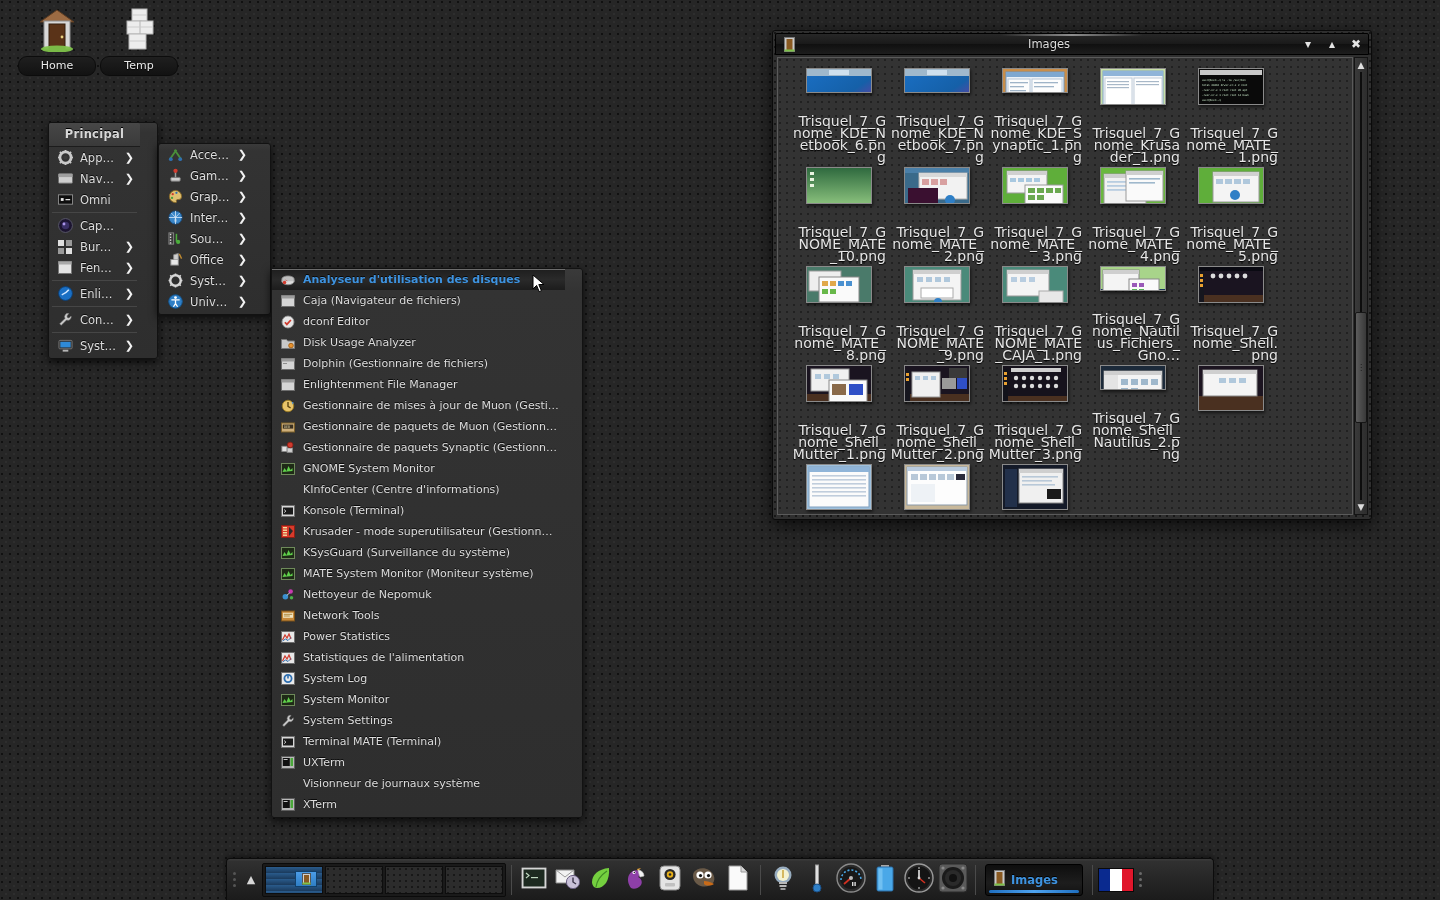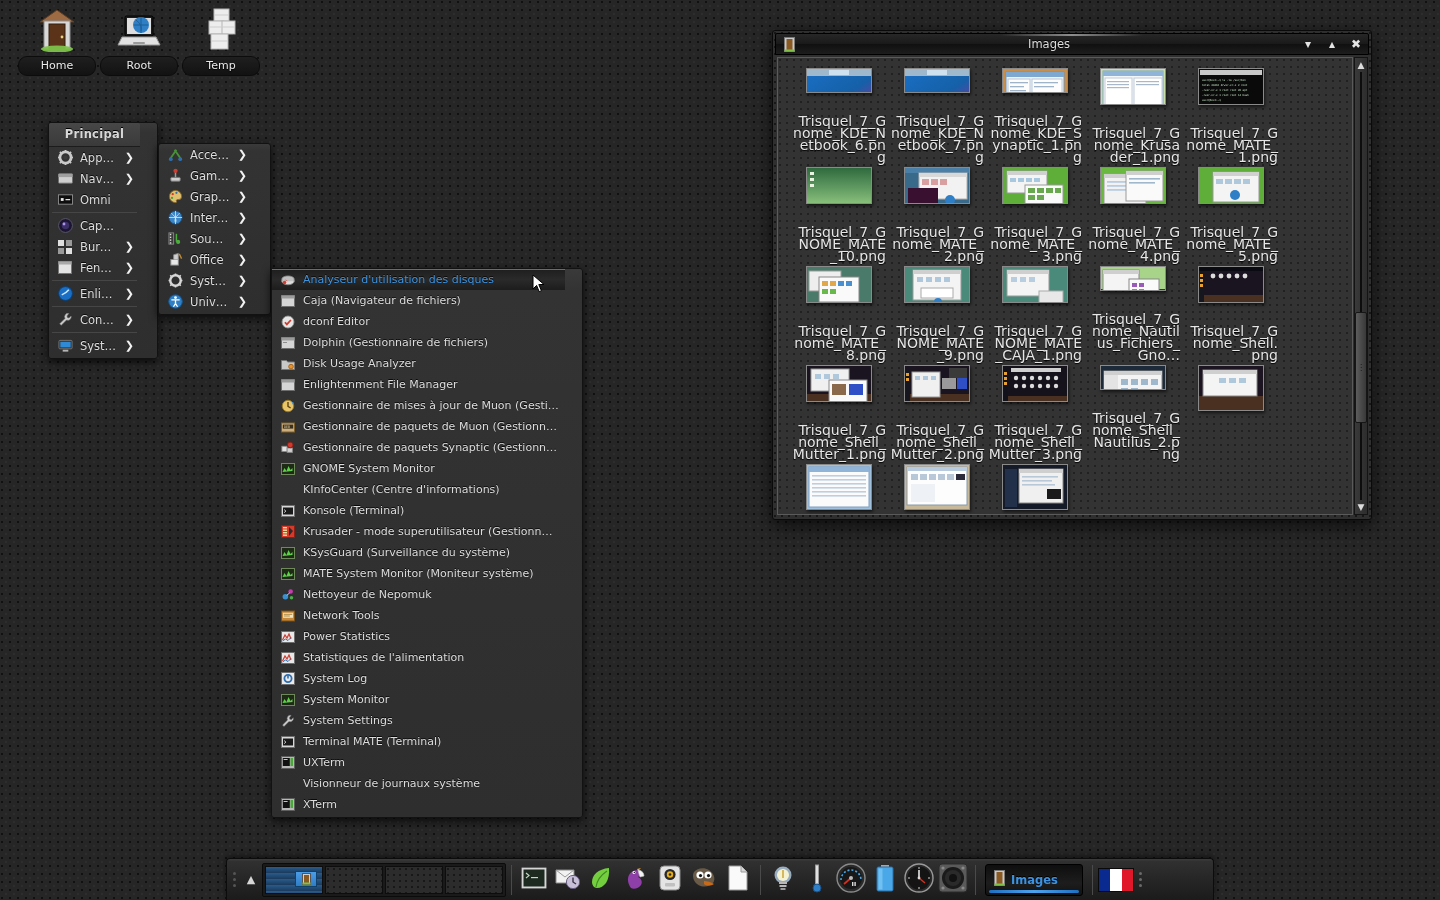--- a/index.html
+++ b/index.html
@@ -58,21 +58,21 @@
     cursor: pointer; position: relative;
   }
   .mi .mi-ic { width: 16px; height: 16px; flex: 0 0 16px; display:flex; align-items:center; justify-content:center;}
   .mi .mi-tx { flex: 1 1 auto; text-shadow: 0 -1px 0 rgba(0,0,0,.8); overflow:hidden; text-overflow:ellipsis;}
   .mi .arw { flex: 0 0 10px; color: #f2f2f2; font-size: 11px; font-weight: bold; text-align: right; }
   .sep { height: 1px; margin: 2px 3px; background: #1b1b1b; border-bottom: 1px solid #464646; }
   .mi.on {
     background: linear-gradient(to bottom,#1e1e1e 0%, #2a2a2a 50%, #1c1c1c 100%);
     box-shadow: inset 0 1px 0 rgba(255,255,255,.35);
   }
-  .mi.on .mi-tx { color: #3e93e0; font-weight: normal; }
+  .mi.on .mi-tx { color: #3e93e0; font-weight: bold; }
 
   #menu-main { left: 48px; top: 122px; width: 110px; }
   #menu-apps { left: 158px; top: 143px; width: 113px; }
   #menu-sys  { left: 271px; top: 268px; width: 312px; }
   #menu-sys .mi { font-size: 11px; }
 
   
   #win {
     position: absolute; left: 772px; top: 30px; width: 600px; height: 490px;
     background: #2f2f2f;
@@ -212,33 +212,20 @@
           <rect x="7" y="13" width="26" height="28" fill="#d8d8d8" stroke="#8c8c8c"></rect>
           <rect x="12" y="16" width="16" height="25" fill="#5a3318" stroke="#36200e"></rect>
           <circle cx="25" cy="29" r="1.4" fill="#e8d080"></circle>
           <ellipse cx="20" cy="41" rx="16" ry="3.5" fill="#7ec24a" opacity="0.95"></ellipse>
         </svg>
       </div>
       <div class="lbl">Home</div>
     </div>
     <div class="desk-icon">
       <div class="ic">
-        <svg width="44" height="40" viewBox="0 0 44 40">
-          <rect x="8" y="4" width="28" height="20" rx="1.5" fill="#1c1c1c" stroke="#000"></rect>
-          <rect x="10" y="6" width="24" height="16" fill="#dedede"></rect>
-          <circle cx="24" cy="13" r="8" fill="#2f7fc6"></circle>
-          <path d="M17 13h14M24 5v16M19 8c4 3 6 7 5 11" stroke="#1d5e96" fill="none" stroke-width="1"></path>
-          <path d="M5 25h34l4 8H1z" fill="#e2e2e2" stroke="#999"></path>
-          <rect x="16" y="30" width="12" height="2" rx="1" fill="#9a9a9a"></rect>
-        </svg>
-      </div>
-      <div class="lbl">Root</div>
-    </div>
-    <div class="desk-icon">
-      <div class="ic">
         <svg width="40" height="46" viewBox="0 0 40 46">
           <g fill="#ededed" stroke="#b5b5b5" stroke-width="1">
             <rect x="13" y="3" width="15" height="12"></rect>
             <rect x="8" y="15" width="14" height="13"></rect>
             <rect x="21" y="15" width="13" height="13"></rect>
             <rect x="10" y="28" width="17" height="15"></rect>
           </g>
           <path d="M13 9h15M8 21h14M21 21h13M10 35h17" stroke="#cdcdcd" fill="none"></path>
         </svg>
       </div>
@@ -493,36 +480,36 @@
             <circle cx="8" cy="8" r="6.8" fill="#e6e6e6" stroke="#9a9a9a"></circle>
             <path d="M4.5 8.3l2.2 2.4 4.6-5" stroke="#cf3b2e" stroke-width="2" fill="none"></path>
           </svg>
       </span>
       <span class="mi-tx">dconf Editor</span>
     </div>
 
     <div class="mi">
       <span class="mi-ic">
         <svg width="14" height="12" viewBox="0 0 14 12">
+            <path d="M0.5 2.5h5l1.2 1.5h6.8v7.5H0.5z" fill="#c8c8c8" stroke="#7a7a7a"></path>
+            <circle cx="10" cy="8.6" r="2.3" fill="#e8922e" stroke="#a8661b"></circle>
+          </svg>
+      </span>
+      <span class="mi-tx">Disk Usage Analyzer</span>
+    </div>
+
+    <div class="mi">
+      <span class="mi-ic">
+        <svg width="14" height="12" viewBox="0 0 14 12">
             <rect x="0.5" y="0.5" width="13" height="11" fill="#d5d5d5" stroke="#6e6e6e"></rect>
             <rect x="0.5" y="0.5" width="13" height="3" fill="#9b9b9b"></rect>
             <rect x="2" y="5" width="4" height="1" fill="#8d8d8d"></rect>
           </svg>
       </span>
       <span class="mi-tx">Dolphin (Gestionnaire de fichiers)</span>
-    </div>
-
-    <div class="mi">
-      <span class="mi-ic">
-        <svg width="14" height="12" viewBox="0 0 14 12">
-            <path d="M0.5 2.5h5l1.2 1.5h6.8v7.5H0.5z" fill="#c8c8c8" stroke="#7a7a7a"></path>
-            <circle cx="10" cy="8.6" r="2.3" fill="#e8922e" stroke="#a8661b"></circle>
-          </svg>
-      </span>
-      <span class="mi-tx">Disk Usage Analyzer</span>
     </div>
 
     <div class="mi">
       <span class="mi-ic">
         <svg width="14" height="12" viewBox="0 0 14 12">
             <rect x="0.5" y="0.5" width="13" height="11" fill="#d5d5d5" stroke="#6e6e6e"></rect>
             <rect x="0.5" y="0.5" width="13" height="3" fill="#9b9b9b"></rect>
           </svg>
       </span>
       <span class="mi-tx">Enlightenment File Manager</span>

